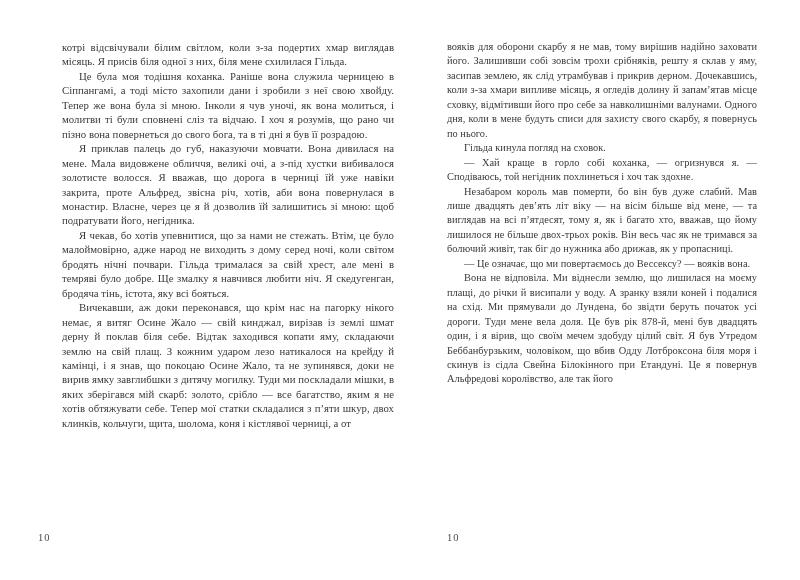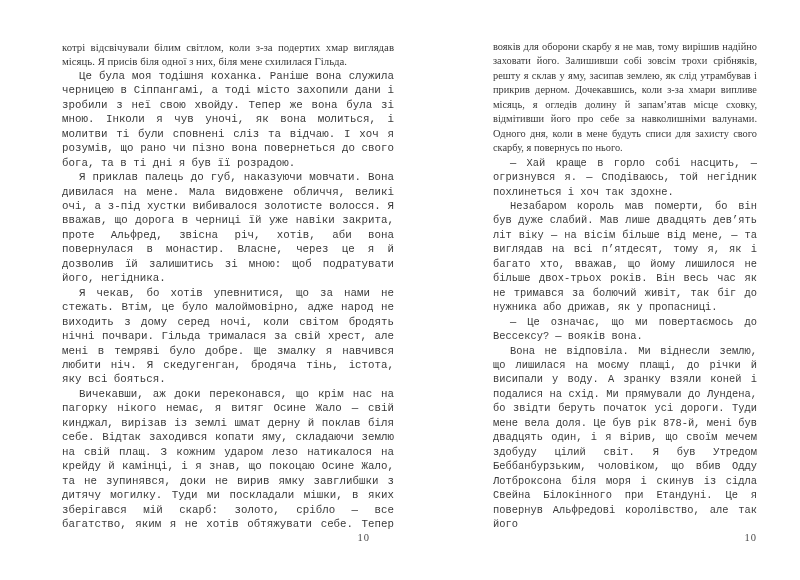--- a/index.html
+++ b/index.html
@@ -36,36 +36,34 @@
     overflow: hidden;
     height: 492px;
   }
   .page--left .page-text {
     font-size: 10.8px;
     line-height: 14.45px;
   }
   .page--right .page-text {
     font-size: 10.4px;
     line-height: 14.45px;
-    margin-left: 46px;
   }
   .para {
     margin: 0;
     padding: 0;
   }
   .para.indent {
     text-indent: 17px;
-    font-family: Liberation Mono, monospace;
   }
   .page-number {
     position: absolute;
     top: 492px;
     left: 0;
     width: 100%;
-    text-align: right;
+    text-align: left;
     font-size: 10.5px;
     color: #4a4a4a;
     letter-spacing: 1px;
   }
   .page--left .page-number {
     
     transform: translateX(-24px);
   }
 </style>
 </head>
@@ -80,21 +78,22 @@
         <p class="para indent">Я приклав палець до губ, наказуючи мовчати. Вона дивилася на мене. Мала видовжене обличчя, великі очі, а з-під хустки вибивалося золотисте волосся. Я вважав, що дорога в черниці їй уже навіки закрита, проте Альфред, звісна річ, хотів, аби вона повернулася в монастир. Власне, через це я й дозволив їй залишитись зі мною: щоб подратувати його, негідника.</p>
         <p class="para indent">Я чекав, бо хотів упевнитися, що за нами не стежать. Втім, це було малоймовірно, адже народ не виходить з дому серед ночі, коли світом бродять нічні почвари. Гільда трималася за свій хрест, але мені в темряві було добре. Ще змалку я навчився любити ніч. Я скедугенган, бродяча тінь, істота, яку всі бояться.</p>
         <p class="para indent">Вичекавши, аж доки переконався, що крім нас на пагорку нікого немає, я витяг Осине Жало — свій кинджал, вирізав із землі шмат дерну й поклав біля себе. Відтак заходився копати яму, складаючи землю на свій плащ. З кожним ударом лезо натикалося на крейду й камінці, і я знав, що покоцаю Осине Жало, та не зупинявся, доки не вирив ямку завглибшки з дитячу могилку. Туди ми поскладали мішки, в яких зберігався мій скарб: золото, срібло — все багатство, яким я не хотів обтяжувати себе. Тепер мої статки складалися з п’яти шкур, двох клинків, кольчуги, щита, шолома, коня і кістлявої черниці, а от</p>
       </div>
     <div class="page-number">10</div>
   </div>
 
   <div class="page page--right">
     <div class="page-text">
         <p class="para">вояків для оборони скарбу я не мав, тому вирішив надійно заховати його. Залишивши собі зовсім трохи срібняків, решту я склав у яму, засипав землею, як слід утрамбував і прикрив дерном. Дочекавшись, коли з-за хмари випливе місяць, я огледів долину й запам’ятав місце сховку, відмітивши його про себе за навколишніми валунами. Одного дня, коли в мене будуть списи для захисту свого скарбу, я повернусь по нього.</p>
-        <p class="para indent">— Хай краще в горло собі насцить, — огризнувся я. — Сподіваюсь, той негідник похлинеться і хоч так здохне.</p>
+        <p class="para indent">Гільда кинула погляд на сховок.</p>
+        <p class="para indent">— Хай краще в горло собі коханка, — огризнувся я. — Сподіваюсь, той негідник похлинеться і хоч так здохне.</p>
         <p class="para indent">Незабаром король мав померти, бо він був дуже слабий. Мав лише двадцять дев’ять літ віку — на вісім більше від мене, — та виглядав на всі п’ятдесят, тому я, як і багато хто, вважав, що йому лишилося не більше двох-трьох років. Він весь час як не тримався за болючий живіт, так біг до нужника або дрижав, як у пропасниці.</p>
         <p class="para indent">— Це означає, що ми повертаємось до Вессексу? — вояків вона.</p>
         <p class="para indent">Вона не відповіла. Ми віднесли землю, що лишилася на моєму плащі, до річки й висипали у воду. А зранку взяли коней і подалися на схід. Ми прямували до Лундена, бо звідти беруть початок усі дороги. Туди мене вела доля. Це був рік 878-й, мені був двадцять один, і я вірив, що своїм мечем здобуду цілий світ. Я був Утредом Беббанбурзьким, чоловіком, що вбив Одду Лотброксона біля моря і скинув із сідла Свейна Білокінного при Етандуні. Це я повернув Альфредові королівство, але так його</p>
       </div>
     <div class="page-number">10</div>
   </div>
 
 </div>
 
 </body></html>

